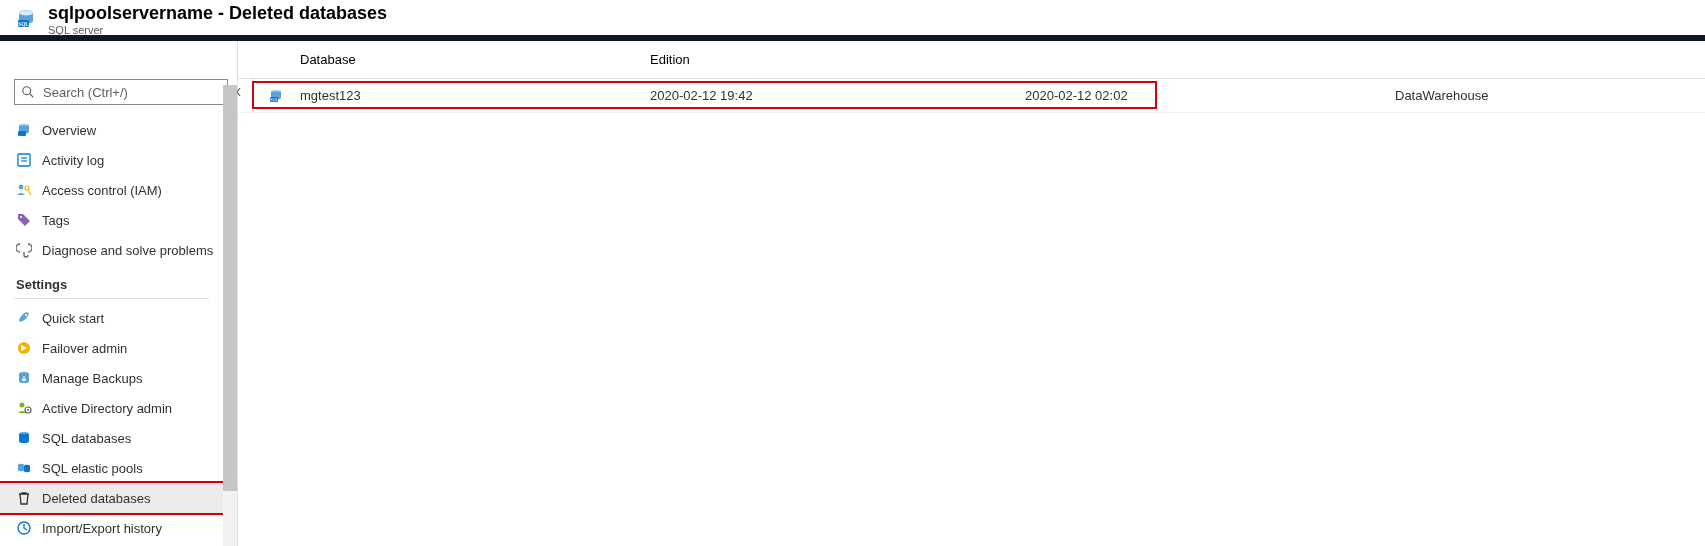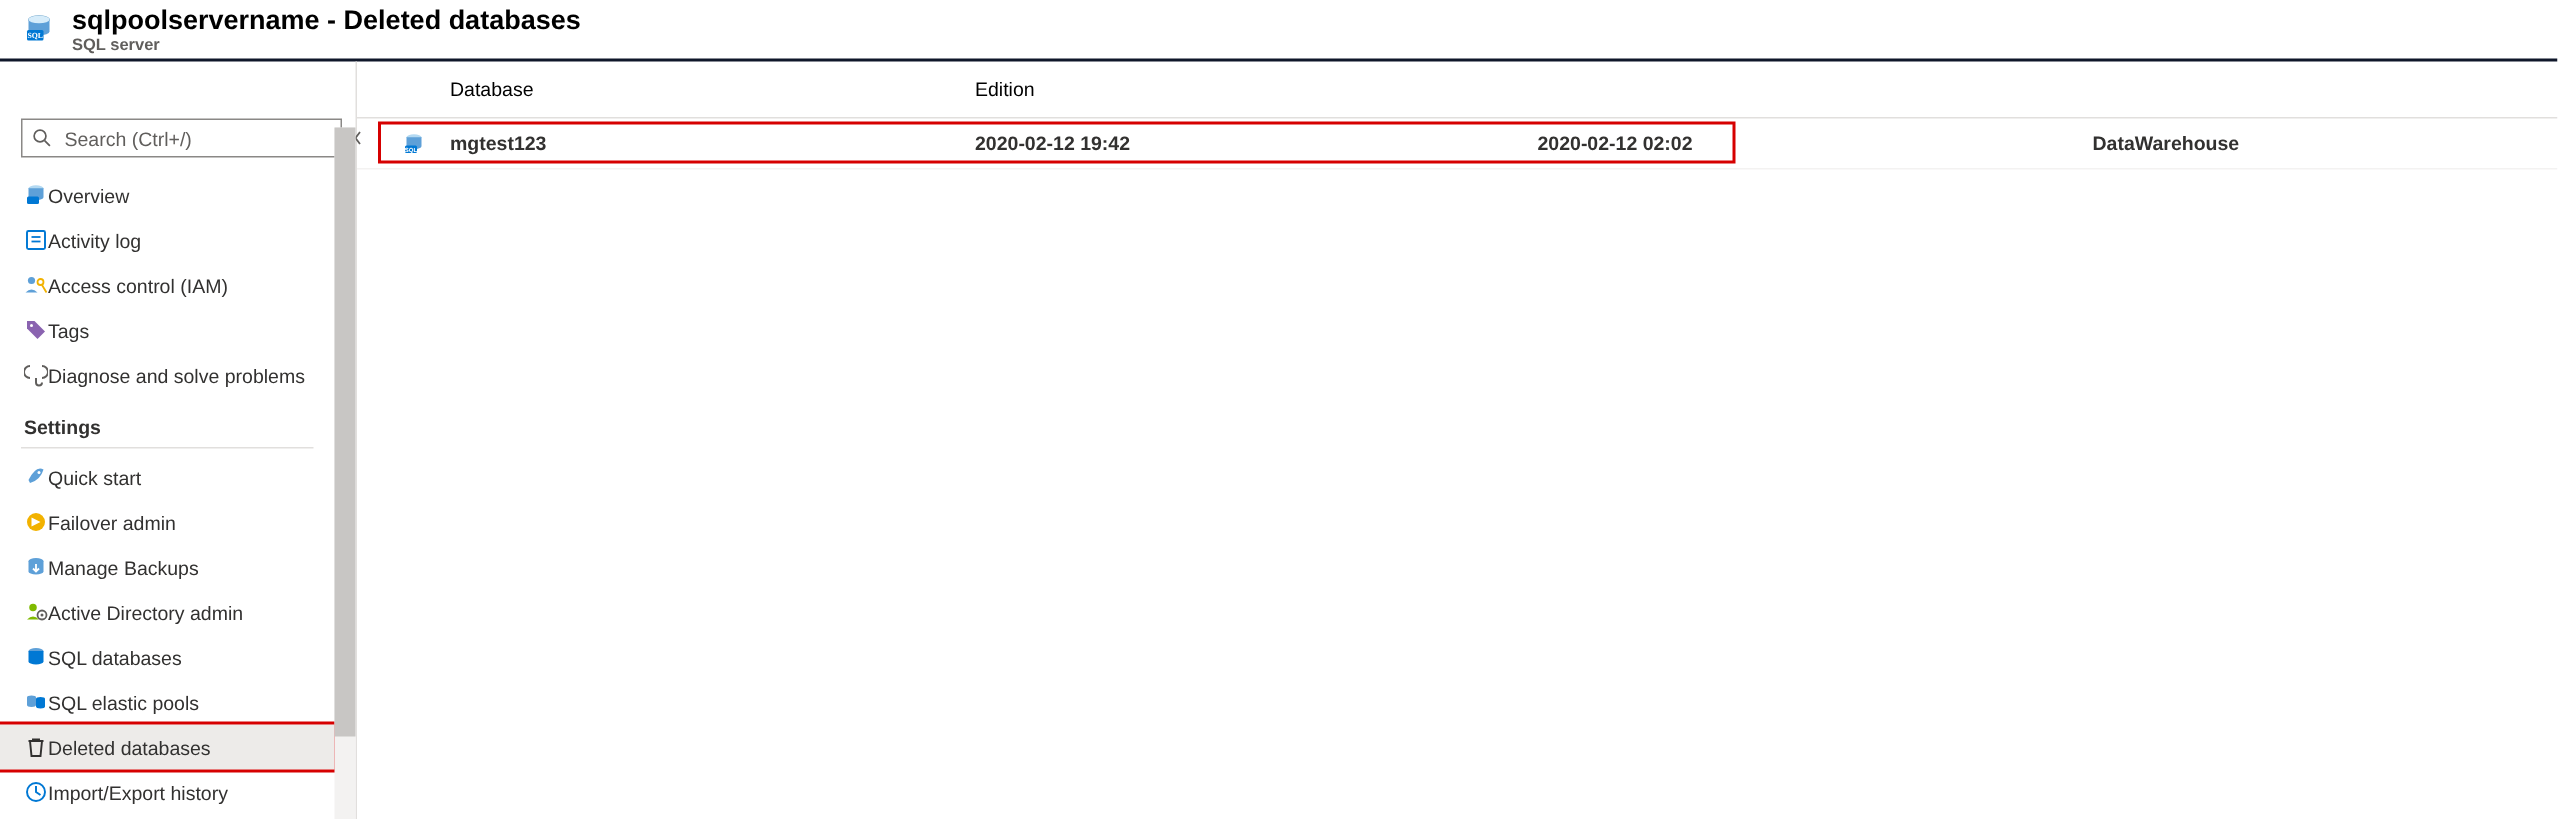--- a/index.html
+++ b/index.html
@@ -9,33 +9,33 @@
     font-size: 13px;
     color: #323130;
     background: #fff;
     width: 1705px;
     height: 546px;
     overflow: hidden;
   }
   .header {
     height: 41px;
     padding: 4px 14px 0 14px;
-    border-bottom: 2px solid #0f172a;
+    border-bottom: 6px solid #0f172a;
     display: flex;
     align-items: flex-start;
     gap: 10px;
   }
   .header .page-icon {
     width: 24px; height: 24px;
     display: flex; align-items: center; justify-content: center;
     margin-top: 3px;
   }
   .header-text { display: flex; flex-direction: column; line-height: 1.1; }
   .page-title { font-size: 18px; font-weight: 600; color: #000; }
-  .page-subtitle { font-size: 11px; color: #605e5c; margin-top: 0px; font-weight: bold; }
+  .page-subtitle { font-size: 11px; color: #605e5c; margin-top: 0px; }
 
   .body { display: flex; height: calc(100% - 41px); }
 
   .sidebar {
     width: 238px;
     border-right: 1px solid #e1dfdd;
     position: relative;
     padding-top: 12px;
   }
   .search-row {
@@ -78,20 +78,21 @@
     width: 100%;
   }
 
   .nav {
     padding-right: 14px;
   }
   .nav-item {
     display: flex; align-items: center;
     height: 30px;
     padding-left: 16px;
+    gap: 10px;
     cursor: pointer;
   }
   .nav-item .icon {
     width: 16px; height: 16px;
     display: flex; align-items: center; justify-content: center;
   }
   .nav-item .label { font-size: 13px; color: #323130; }
   .nav-item.selected {
     background: #edebe9;
     outline: 2px solid #d60000;
@@ -118,21 +119,20 @@
   .grid-header {
     height: 38px;
     border-bottom: 1px solid #e1dfdd;
   }
   .grid-header .th {
     font-size: 13px; font-weight: 400; color: #000;
   }
   .grid-row {
     height: 32px;
     border-bottom: 1px solid #f3f2f1;
-    font-weight: bold;
   }
   .grid-row .td { font-size: 13px; color: #323130; }
   .row-icon-cell { display: flex; justify-content: center; }
   .row-icon {
     width: 16px; height: 16px;
     display: flex; align-items: center; justify-content: center;
   }
   .row-highlight {
     position: absolute;
     border: 2px solid #d60000;

